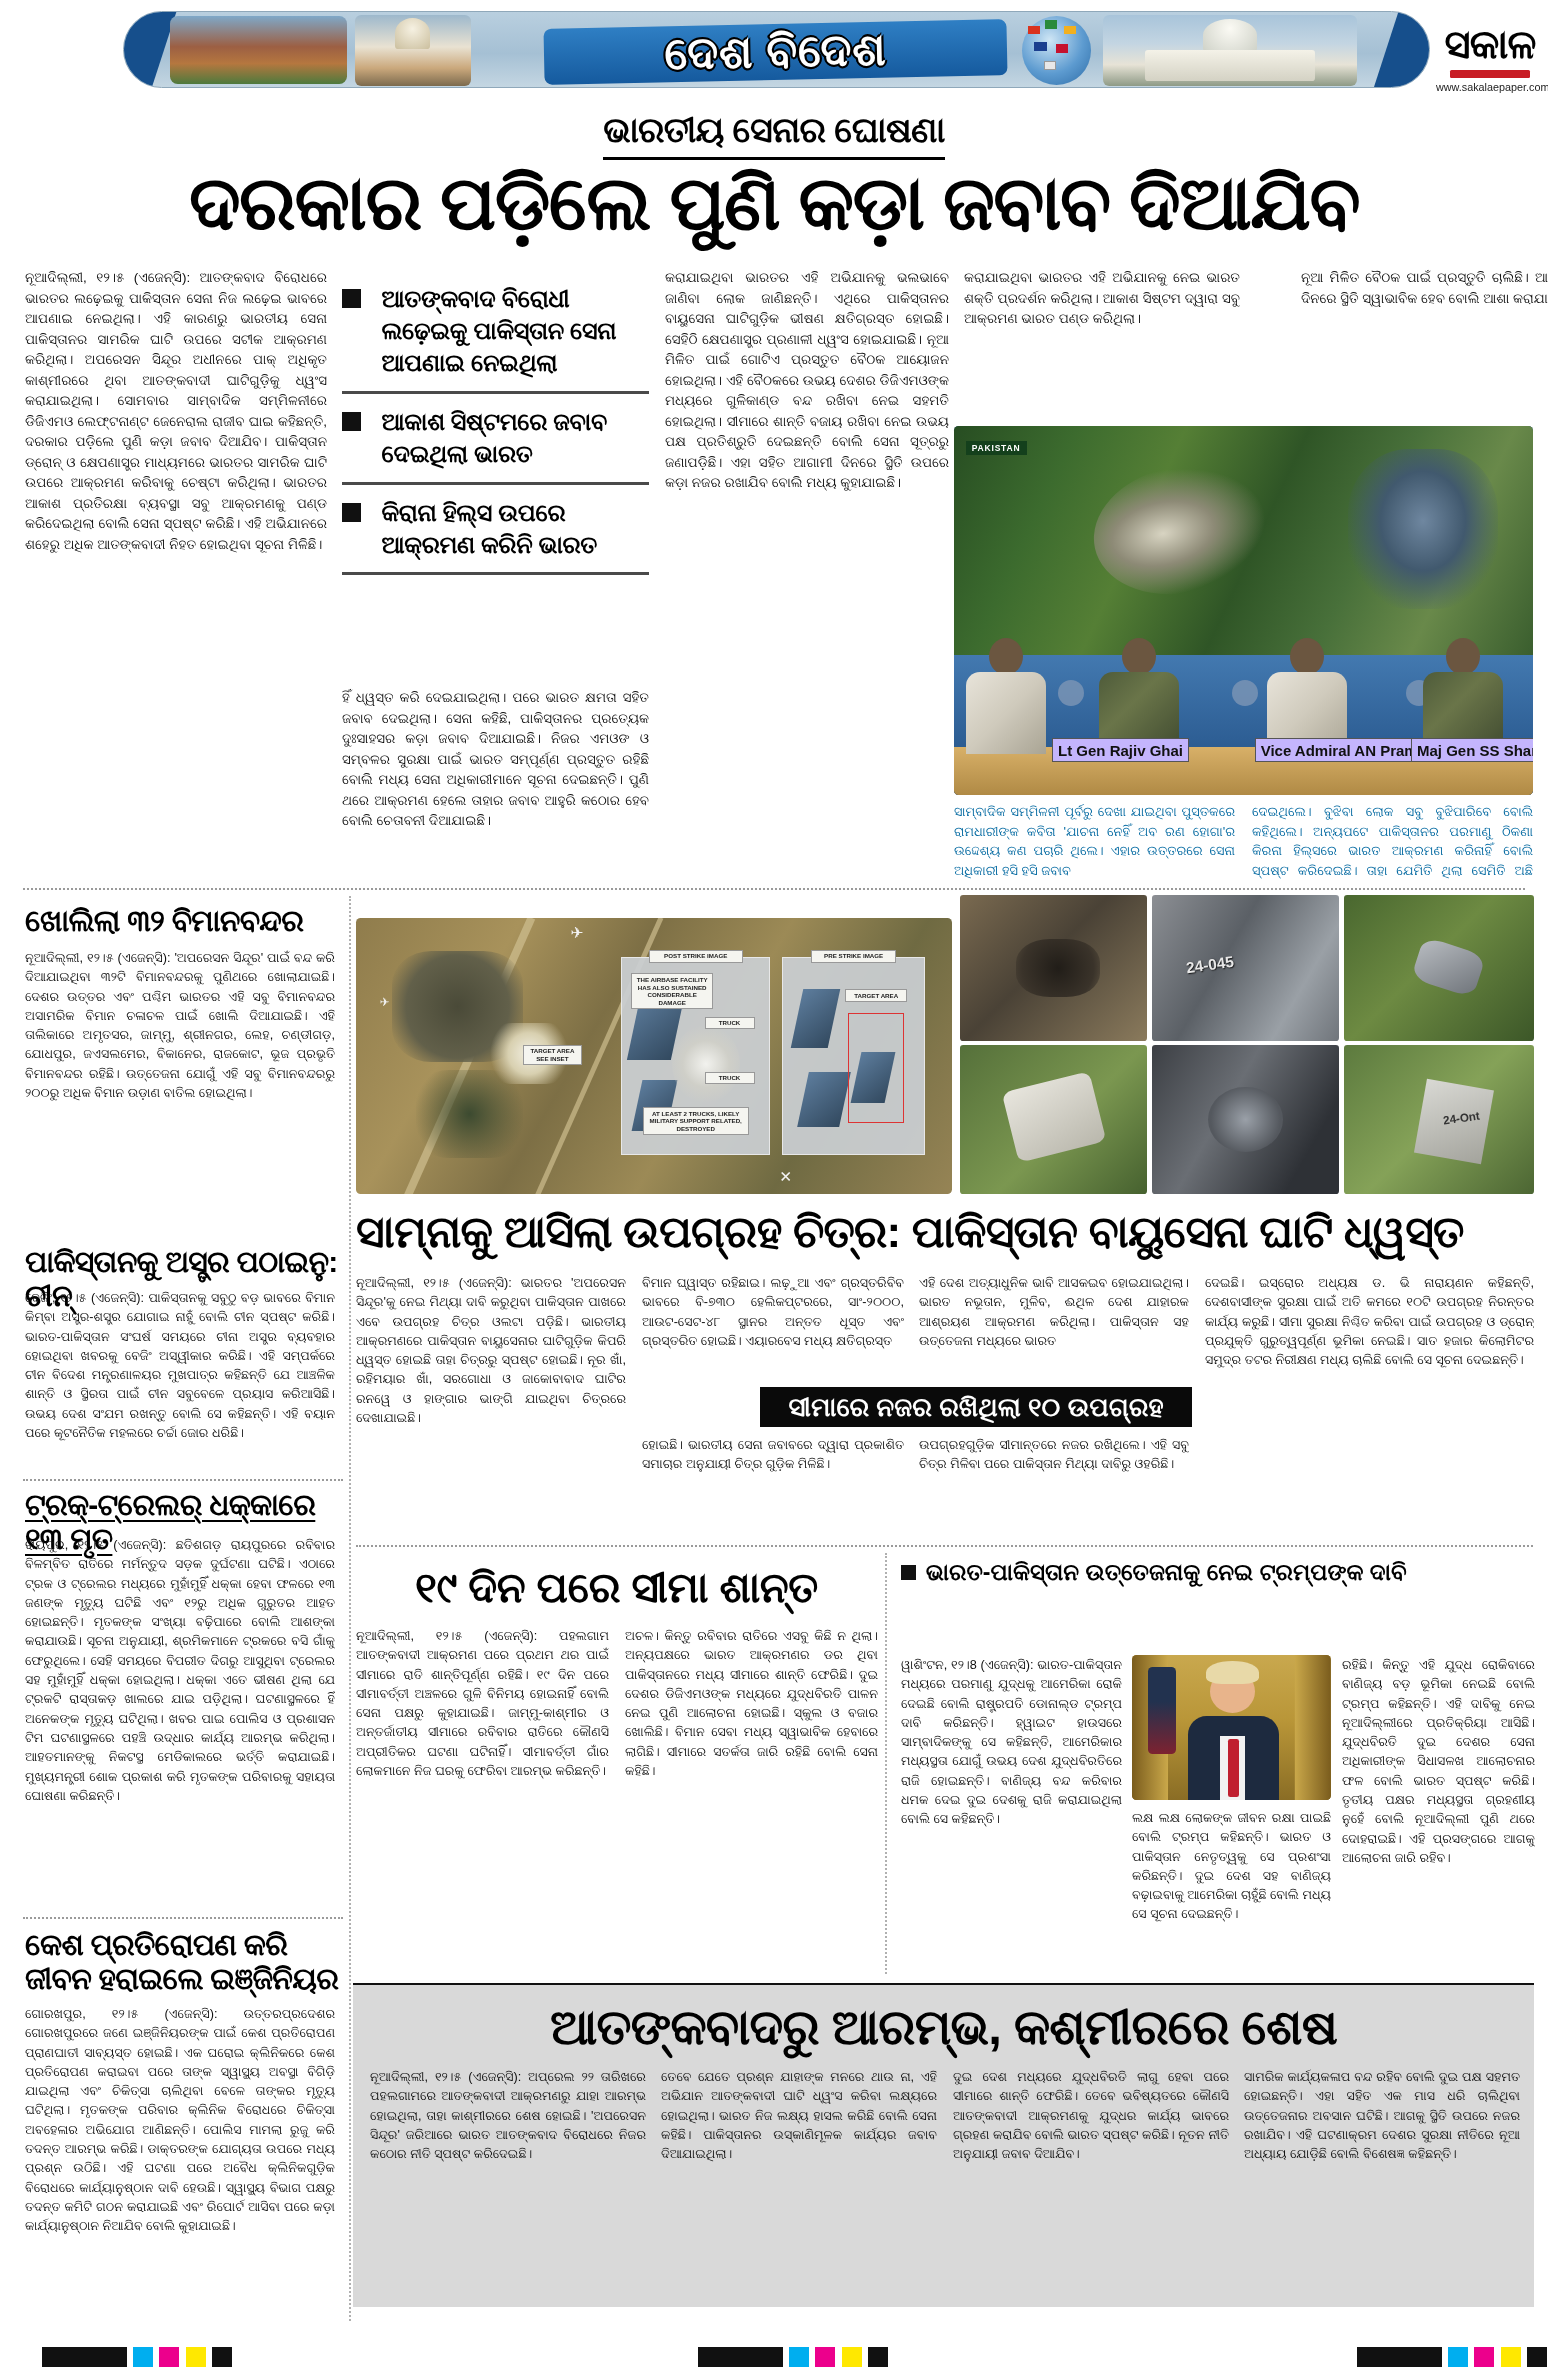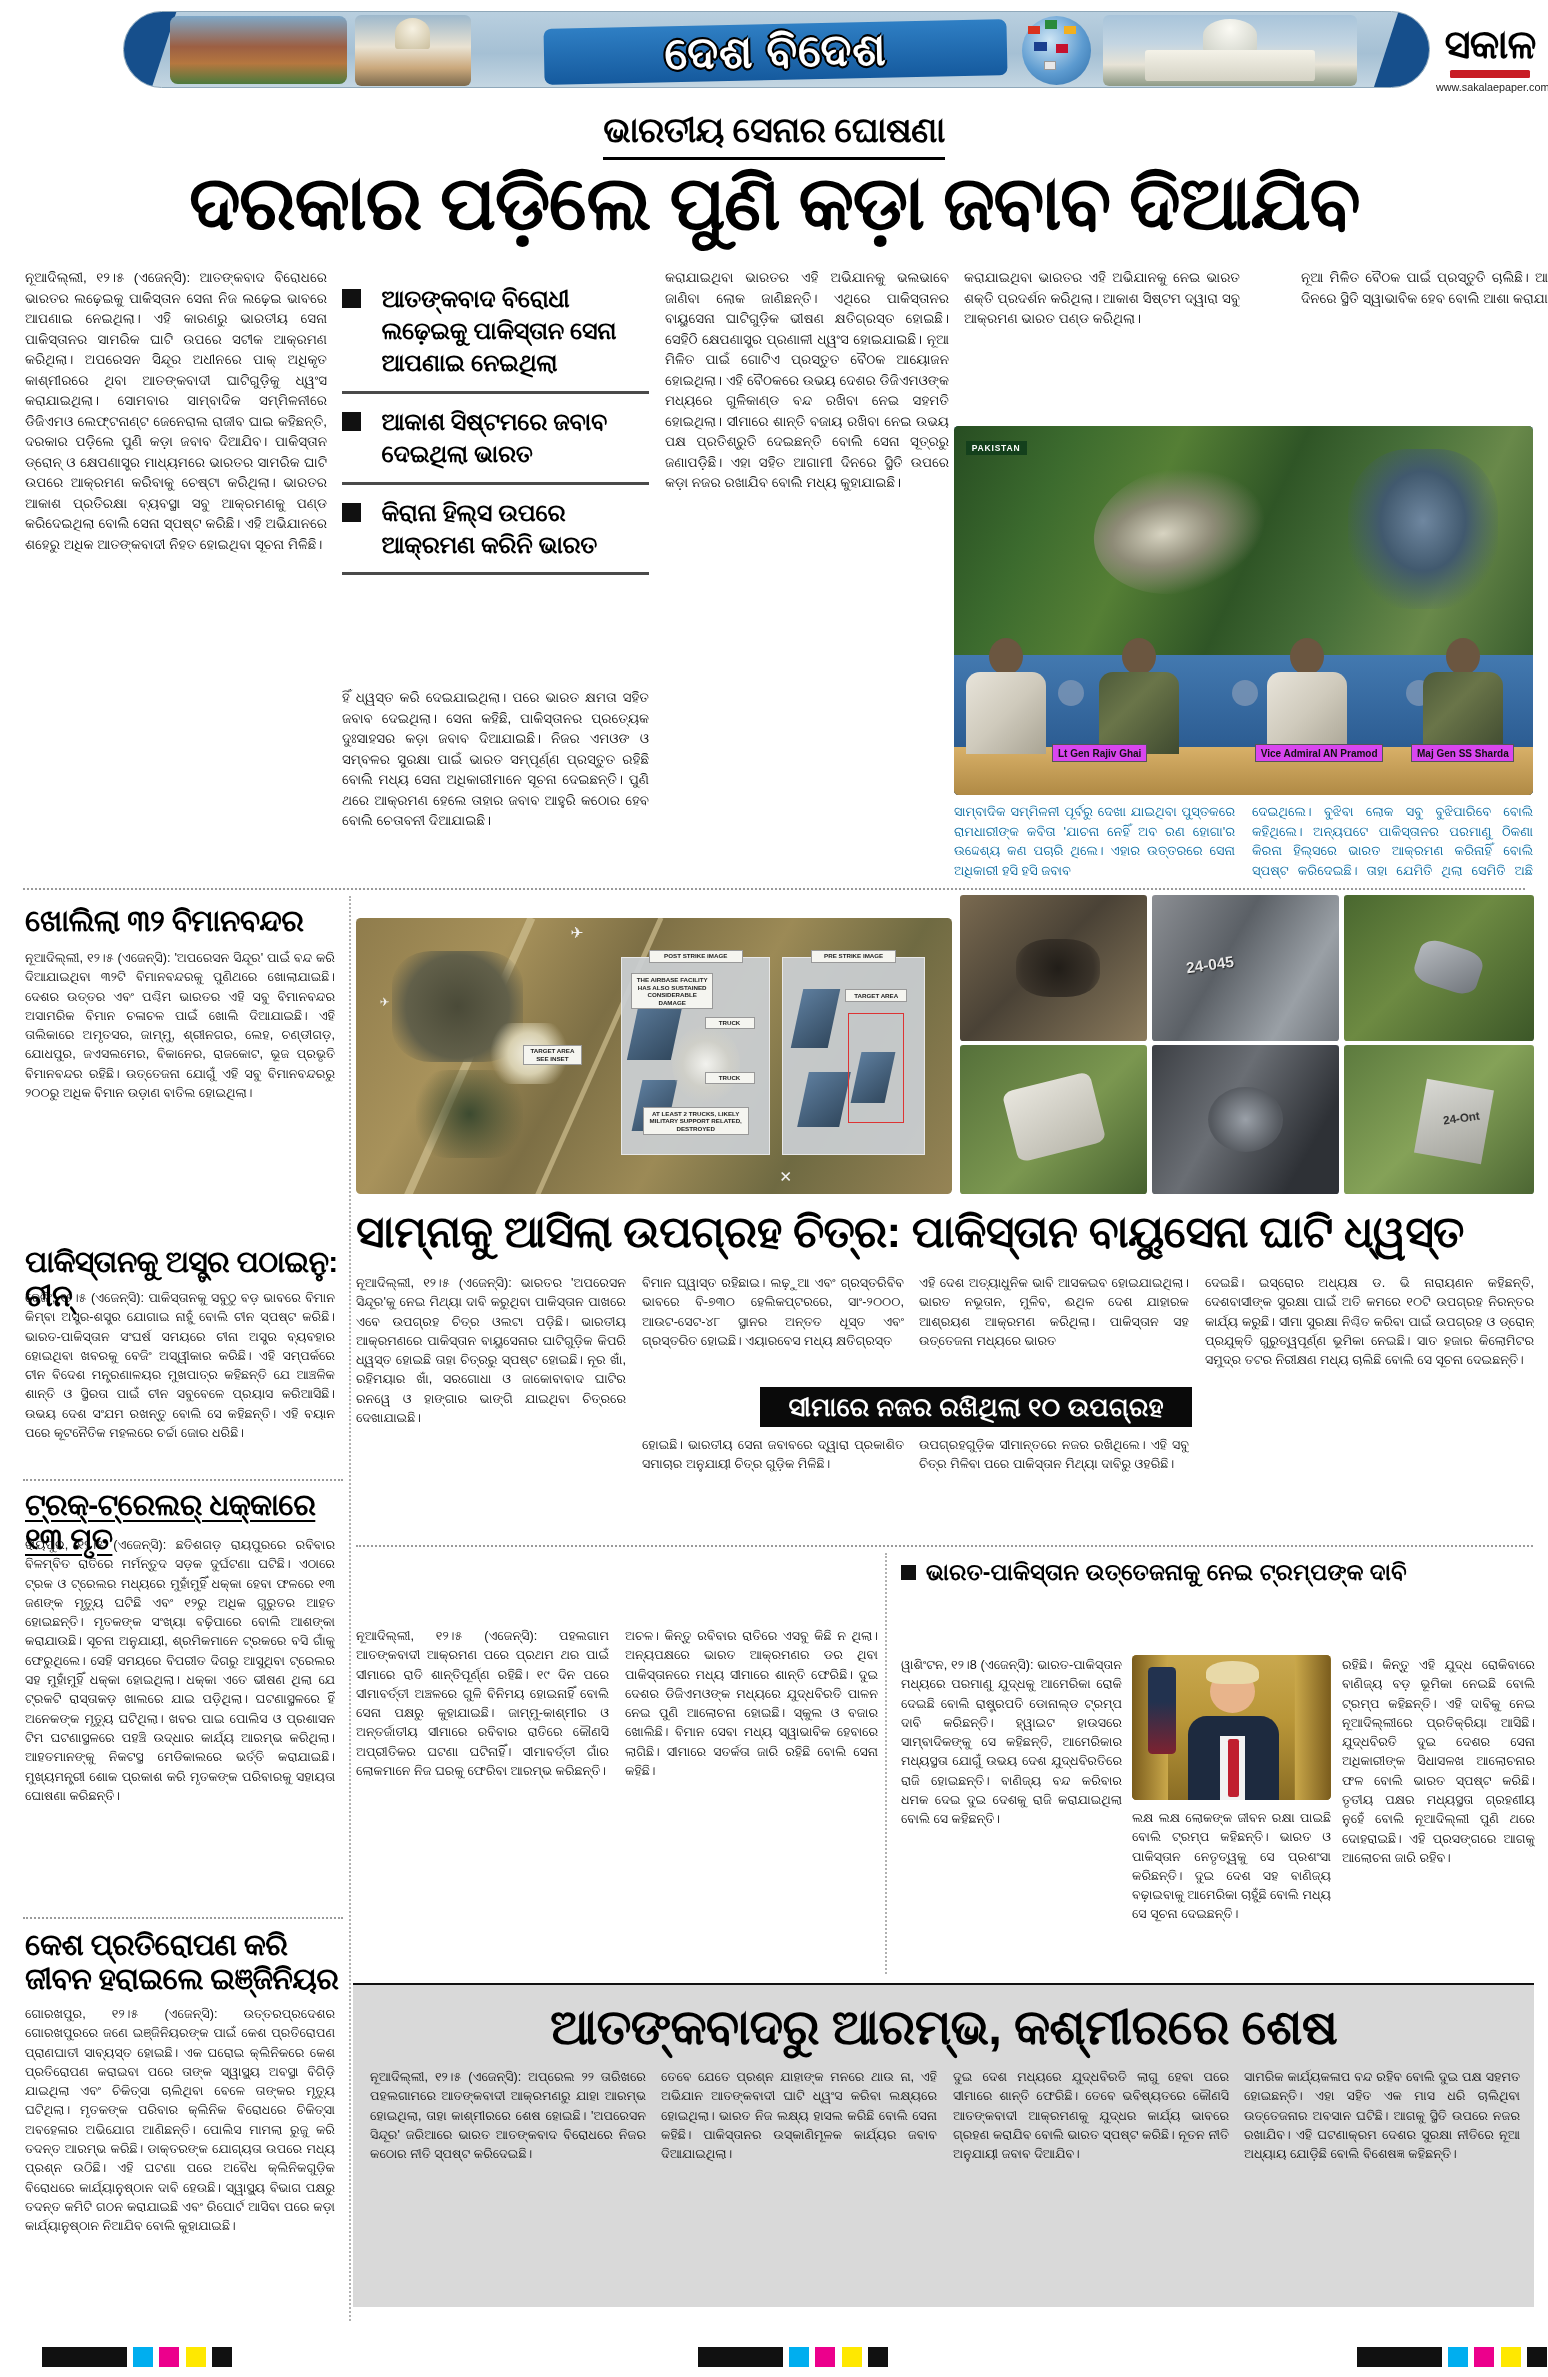--- a/index.html
+++ b/index.html
@@ -68,22 +68,22 @@
   .presser .wall { position:absolute; left:0; bottom:0; right:0; height:38%;
     background:linear-gradient(180deg,#4379b0 0%,#2e5f95 60%,#1f4a78 100%); }
   .presser .desk { position:absolute; left:0; bottom:0; right:0; height:13%;
     background:linear-gradient(180deg,#d8b068,#b08a45); }
   .officer { position:absolute; bottom:11%; width:93px; height:116px; }
   .officer .head { position:absolute; left:29px; top:0; width:34px; height:37px; border-radius:50%;
     background:#6b5640; }
   .officer .torso { position:absolute; left:6.2px; top:34px; width:80px; height:82px; border-radius:14px 14px 0 0;
     background:linear-gradient(135deg,#4e5b3a 0%,#6a7549 40%,#3f4a30 100%); }
   .officer.navy .torso { background:linear-gradient(135deg,#e8e4da 0%,#cfcabc 50%,#a9a494 100%); }
-  .nameplate { position:absolute; bottom:9%; background:#d946ef; border:0.8px solid #555; color:#111;
-    font-size:10px; font-weight:bold; padding:2.3px 4.6px; white-space:nowrap; }
+  .nameplate { position:absolute; bottom:9%; background:#c4b5fd; border:0.8px solid #555; color:#111;
+    font-size:15px; font-weight:bold; padding:2.3px 4.6px; white-space:nowrap; }
   .emblem { position:absolute; width:26px; height:26px; border-radius:50%; background:#7d96b5; opacity:.8; }
   .sat { background:linear-gradient(120deg,#8f7c4c 0%,#a8925b 22%,#7d6f45 40%,#9c8a56 58%,#6f6a42 76%,#968455 100%); }
   .sat .road1 { position:absolute; left:18%; top:-5%; width:7.7px; height:115%; background:#c9b98a; transform:rotate(24deg); opacity:.8; }
   .sat .road2 { position:absolute; left:40%; top:-5%; width:5.4px; height:115%; background:#cdbd8e; transform:rotate(24deg); opacity:.7; }
   .sat .patch { position:absolute; border-radius:30%; }
   .sat-label { position:absolute; background:#f5f5f0; color:#222; font-size:6.2px; font-weight:bold;
     padding:1.5px 3.1px; text-align:center; line-height:1.25; border:0.8px solid #999; }
   .inset { position:absolute; background:rgba(203,207,212,0.92); border:0.8px solid #e8e8e8; }
   .inset .bld { position:absolute; background:linear-gradient(135deg,#5d7d9d,#32495f); transform:skewX(-12deg); }
   .inset .smoke { position:absolute; background:radial-gradient(circle,#f2f2ee 0%,#cfcfc8 45%,transparent 75%); border-radius:50%; }
@@ -298,20 +298,23 @@
   <div class="abs dotted-h" style="left:23px; top:1917px; width:320px;"></div>
   <div class="abs sec-headline" style="left:25px; top:1928px; width:318px;">
     <div>କେଶ ପ୍ରତିରୋପଣ କରି</div>
     <div>ଜୀବନ ହରାଇଲେ ଇଞ୍ଜିନିୟର</div>
   </div>
   <div class="abs body-text small" style="left:25px; top:2005px; width:310px; height:315px;">ଗୋରଖପୁର, ୧୨।୫ (ଏଜେନ୍ସି): ଉତ୍ତରପ୍ରଦେଶର ଗୋରଖପୁରରେ ଜଣେ ଇଞ୍ଜିନିୟରଙ୍କ ପାଇଁ କେଶ ପ୍ରତିରୋପଣ ପ୍ରାଣଘାତୀ ସାବ୍ୟସ୍ତ ହୋଇଛି। ଏକ ଘରୋଇ କ୍ଲିନିକରେ କେଶ ପ୍ରତିରୋପଣ କରାଇବା ପରେ ତାଙ୍କ ସ୍ୱାସ୍ଥ୍ୟ ଅବସ୍ଥା ବିଗିଡ଼ି ଯାଇଥିଲା ଏବଂ ଚିକିତ୍ସା ଚାଲିଥିବା ବେଳେ ତାଙ୍କର ମୃତ୍ୟୁ ଘଟିଥିଲା। ମୃତକଙ୍କ ପରିବାର କ୍ଲିନିକ ବିରୋଧରେ ଚିକିତ୍ସା ଅବହେଳାର ଅଭିଯୋଗ ଆଣିଛନ୍ତି। ପୋଲିସ ମାମଲା ରୁଜୁ କରି ତଦନ୍ତ ଆରମ୍ଭ କରିଛି। ଡାକ୍ତରଙ୍କ ଯୋଗ୍ୟତା ଉପରେ ମଧ୍ୟ ପ୍ରଶ୍ନ ଉଠିଛି। ଏହି ଘଟଣା ପରେ ଅବୈଧ କ୍ଲିନିକଗୁଡ଼ିକ ବିରୋଧରେ କାର୍ଯ୍ୟାନୁଷ୍ଠାନ ଦାବି ହେଉଛି। ସ୍ୱାସ୍ଥ୍ୟ ବିଭାଗ ପକ୍ଷରୁ ତଦନ୍ତ କମିଟି ଗଠନ କରାଯାଇଛି ଏବଂ ରିପୋର୍ଟ ଆସିବା ପରେ କଡ଼ା କାର୍ଯ୍ୟାନୁଷ୍ଠାନ ନିଆଯିବ ବୋଲି କୁହାଯାଇଛି।</div>
 
   <div class="abs dotted-h" style="left:356px; top:1545px; width:1177px;"></div>
   <div class="abs dotted-v" style="left:885px; top:1553px; height:421px;"></div>
 
+  <div class="abs center" style="left:356px; top:1564px; width:521px;">
+    <span class="hl" style="font-size:42px;">୧୯ ଦିନ ପରେ ସୀମା ଶାନ୍ତ</span>
+  </div>
   <div class="abs body-text small" style="left:356px; top:1627px; width:253px; height:344px;">ନୂଆଦିଲ୍ଲୀ, ୧୨।୫ (ଏଜେନ୍ସି): ପହଲଗାମ ଆତଙ୍କବାଦୀ ଆକ୍ରମଣ ପରେ ପ୍ରଥମ ଥର ପାଇଁ ସୀମାରେ ରାତି ଶାନ୍ତିପୂର୍ଣ୍ଣ ରହିଛି। ୧୯ ଦିନ ପରେ ସୀମାବର୍ତ୍ତୀ ଅଞ୍ଚଳରେ ଗୁଳି ବିନିମୟ ହୋଇନାହିଁ ବୋଲି ସେନା ପକ୍ଷରୁ କୁହାଯାଇଛି। ଜାମ୍ମୁ-କାଶ୍ମୀର ଓ ଅନ୍ତର୍ଜାତୀୟ ସୀମାରେ ରବିବାର ରାତିରେ କୌଣସି ଅପ୍ରୀତିକର ଘଟଣା ଘଟିନାହିଁ। ସୀମାବର୍ତ୍ତୀ ଗାଁର ଲୋକମାନେ ନିଜ ଘରକୁ ଫେରିବା ଆରମ୍ଭ କରିଛନ୍ତି।</div>
   <div class="abs body-text small" style="left:625px; top:1627px; width:253px; height:344px;">ଅଚଳ। କିନ୍ତୁ ରବିବାର ରାତିରେ ଏସବୁ କିଛି ନ ଥିଲା। ଅନ୍ୟପକ୍ଷରେ ଭାରତ ଆକ୍ରମଣର ଡର ଥିବା ପାକିସ୍ତାନରେ ମଧ୍ୟ ସୀମାରେ ଶାନ୍ତି ଫେରିଛି। ଦୁଇ ଦେଶର ଡିଜିଏମଓଙ୍କ ମଧ୍ୟରେ ଯୁଦ୍ଧବିରତି ପାଳନ ନେଇ ପୁଣି ଆଲୋଚନା ହୋଇଛି। ସ୍କୁଲ ଓ ବଜାର ଖୋଲିଛି। ବିମାନ ସେବା ମଧ୍ୟ ସ୍ୱାଭାବିକ ହେବାରେ ଲାଗିଛି। ସୀମାରେ ସତର୍କତା ଜାରି ରହିଛି ବୋଲି ସେନା କହିଛି।</div>
 
   <div class="abs kicker2" style="left:901px; top:1559px; width:632px;">
     <span class="sq"></span>
     <span>ଭାରତ-ପାକିସ୍ତାନ ଉତ୍ତେଜନାକୁ ନେଇ ଟ୍ରମ୍ପଙ୍କ ଦାବି</span>
   </div>
 
   <div class="abs photo trump-photo" style="left:1132px; top:1655px; width:199px; height:145px;">
     <div class="drape" style="left:0;"></div>

